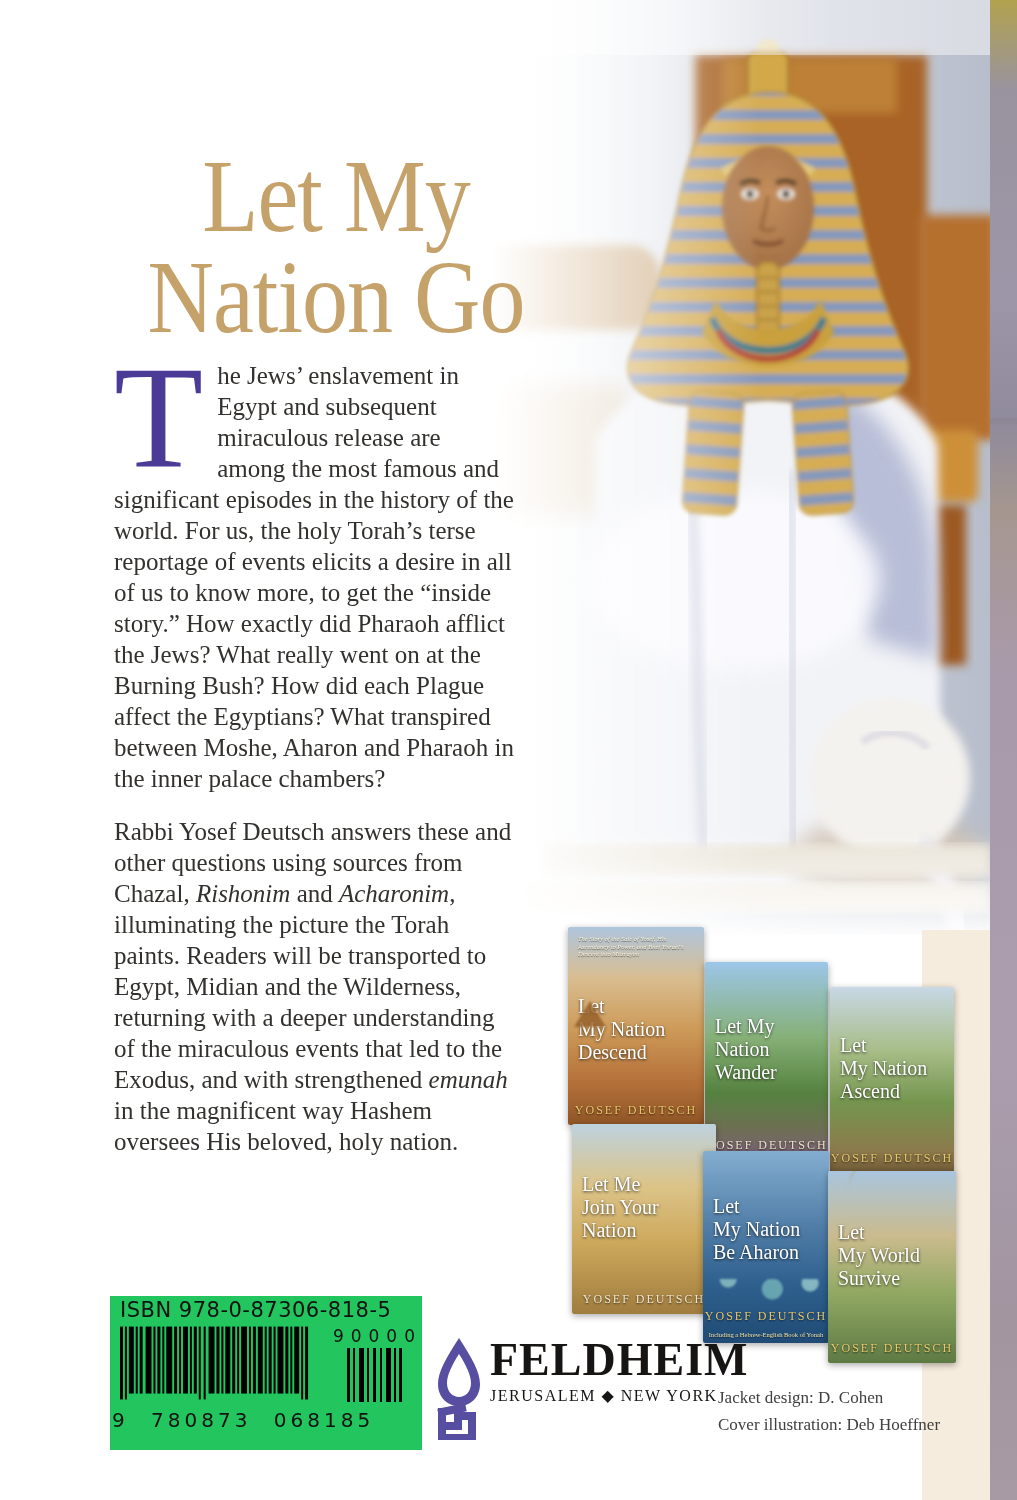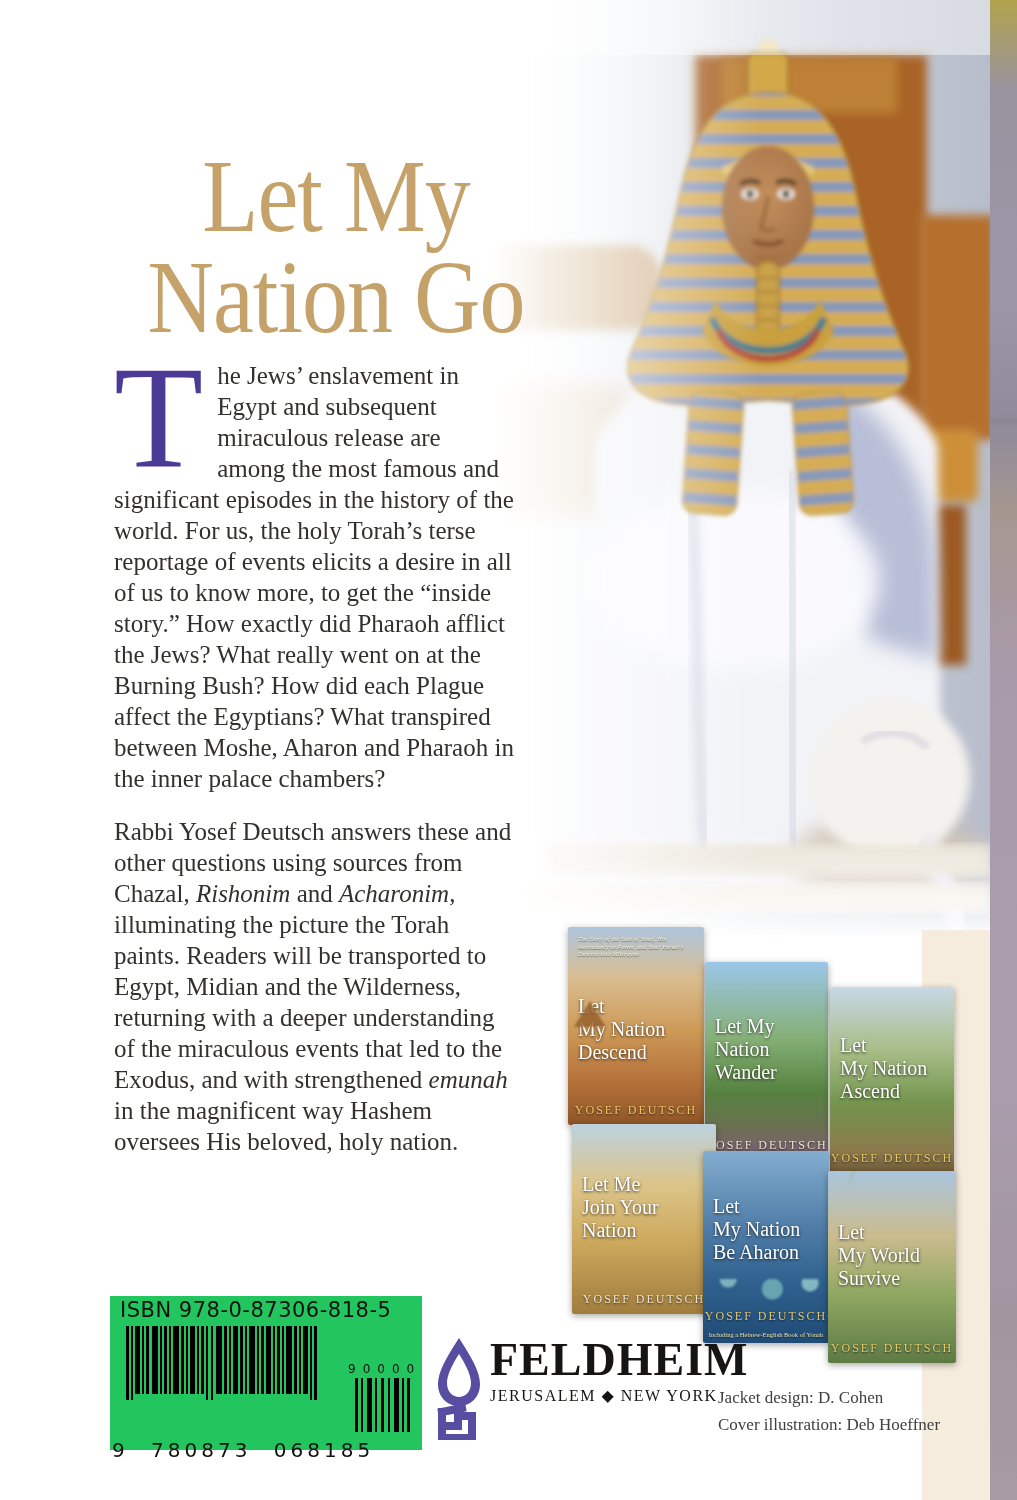--- a/index.html
+++ b/index.html
@@ -93,21 +93,21 @@
       box-shadow:0 -3px 0 rgba(120,200,120,.7), 0 -6px 0 rgba(230,120,120,.6);
       transform:rotate(18deg);filter:blur(1.2px);}
 
   
   .barcode{position:absolute;left:110px;top:1296px;width:312px;height:154px;background:#22c55e;
       font-family:"DejaVu Sans","Liberation Sans",sans-serif;color:#111;}
   .isbn-label{font-size:21px;margin:2px 0 4px 10px;letter-spacing:.5px;}
   .bars-row{display:flex;align-items:flex-start;}
   .main-bars{margin-left:10px;}
   .supp{margin-left:16px;text-align:center;}
-  .supp-num{font-size:12px;letter-spacing:7px;margin-bottom:2px;margin-top:36px;}
+  .supp-num{font-size:17px;letter-spacing:7px;margin-bottom:2px;}
   .digits{font-size:20px;margin:2px 0 0 2px;letter-spacing:4px;word-spacing:12px;}
 
   
   .publisher{position:absolute;left:428px;top:1336px;display:flex;align-items:flex-start;}
   .pub-text{margin-left:0;color:#171513;}
   .pub-name{font-size:46px;line-height:48px;letter-spacing:1px;font-weight:600;}
   .pub-cities{font-size:16px;letter-spacing:1.5px;margin-top:2px;}
 
   
   .credits{position:absolute;left:718px;top:1384px;color:#404040;font-size:17px;line-height:27px;}

